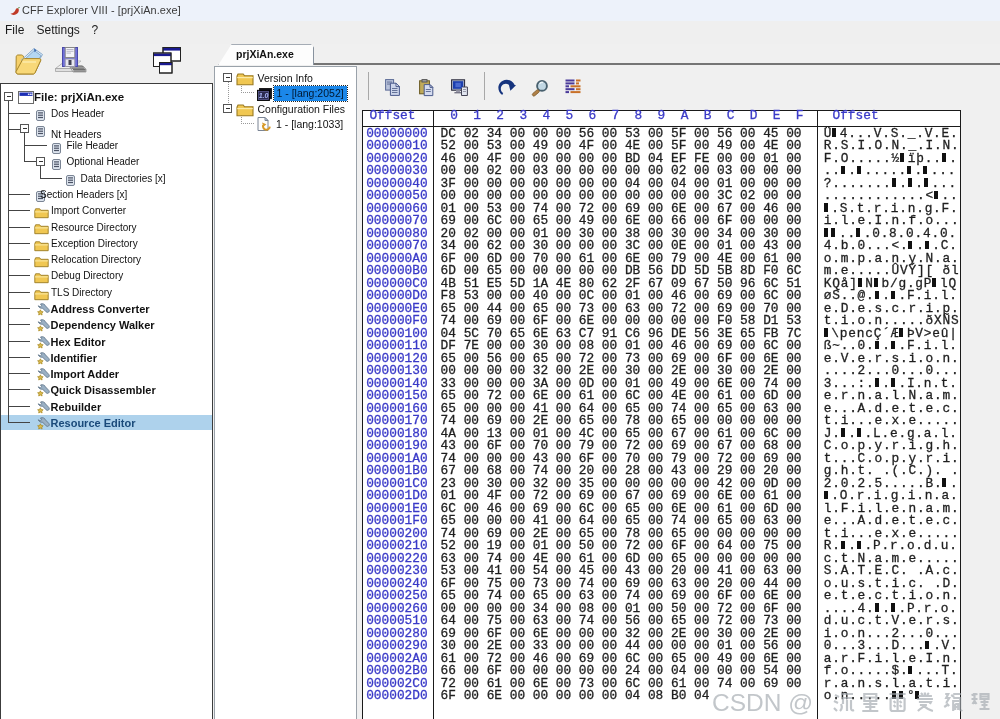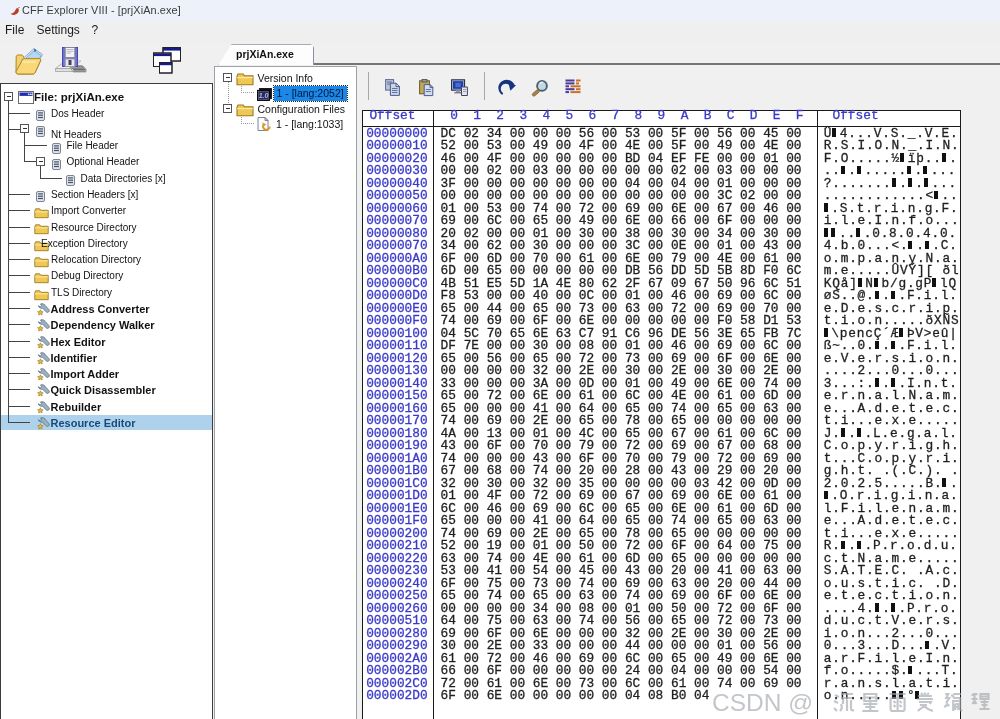--- a/index.html
+++ b/index.html
@@ -208,21 +208,21 @@
 <div class="hr" style="top:352.80px"><span class="ho">00000120</span><span class="hb">65 00 56 00 65 00 72 00 73 00 69 00 6F 00 6E 00</span><span class="ha">e.V.e.r.s.i.o.n.</span></div>
 <div class="hr" style="top:365.30px"><span class="ho">00000130</span><span class="hb">00 00 00 00 32 00 2E 00 30 00 2E 00 30 00 2E 00</span><span class="ha">....2...0...0...</span></div>
 <div class="hr" style="top:377.80px"><span class="ho">00000140</span><span class="hb">33 00 00 00 3A 00 0D 00 01 00 49 00 6E 00 74 00</span><span class="ha">3...:.<b></b>.<b></b>.I.n.t.</span></div>
 <div class="hr" style="top:390.30px"><span class="ho">00000150</span><span class="hb">65 00 72 00 6E 00 61 00 6C 00 4E 00 61 00 6D 00</span><span class="ha">e.r.n.a.l.N.a.m.</span></div>
 <div class="hr" style="top:402.80px"><span class="ho">00000160</span><span class="hb">65 00 00 00 41 00 64 00 65 00 74 00 65 00 63 00</span><span class="ha">e...A.d.e.t.e.c.</span></div>
 <div class="hr" style="top:415.30px"><span class="ho">00000170</span><span class="hb">74 00 69 00 2E 00 65 00 78 00 65 00 00 00 00 00</span><span class="ha">t.i...e.x.e.....</span></div>
 <div class="hr" style="top:427.80px"><span class="ho">00000180</span><span class="hb">4A 00 13 00 01 00 4C 00 65 00 67 00 61 00 6C 00</span><span class="ha">J.<b></b>.<b></b>.L.e.g.a.l.</span></div>
 <div class="hr" style="top:440.30px"><span class="ho">00000190</span><span class="hb">43 00 6F 00 70 00 79 00 72 00 69 00 67 00 68 00</span><span class="ha">C.o.p.y.r.i.g.h.</span></div>
 <div class="hr" style="top:452.80px"><span class="ho">000001A0</span><span class="hb">74 00 00 00 43 00 6F 00 70 00 79 00 72 00 69 00</span><span class="ha">t...C.o.p.y.r.i.</span></div>
 <div class="hr" style="top:465.30px"><span class="ho">000001B0</span><span class="hb">67 00 68 00 74 00 20 00 28 00 43 00 29 00 20 00</span><span class="ha">g.h.t. .(.C.). .</span></div>
-<div class="hr" style="top:477.80px"><span class="ho">000001C0</span><span class="hb">32 00 30 00 32 00 35 00 00 00 00 03 42 00 0D 00</span><span class="ha">2.0.2.5.....B.<b></b>.</span></div>
+<div class="hr" style="top:477.80px"><span class="ho">000001C0</span><span class="hb">23 00 30 00 32 00 35 00 00 00 00 00 42 00 0D 00</span><span class="ha">2.0.2.5.....B.<b></b>.</span></div>
 <div class="hr" style="top:490.30px"><span class="ho">000001D0</span><span class="hb">01 00 4F 00 72 00 69 00 67 00 69 00 6E 00 61 00</span><span class="ha"><b></b>.O.r.i.g.i.n.a.</span></div>
 <div class="hr" style="top:502.80px"><span class="ho">000001E0</span><span class="hb">6C 00 46 00 69 00 6C 00 65 00 6E 00 61 00 6D 00</span><span class="ha">l.F.i.l.e.n.a.m.</span></div>
 <div class="hr" style="top:515.30px"><span class="ho">000001F0</span><span class="hb">65 00 00 00 41 00 64 00 65 00 74 00 65 00 63 00</span><span class="ha">e...A.d.e.t.e.c.</span></div>
 <div class="hr" style="top:527.80px"><span class="ho">00000200</span><span class="hb">74 00 69 00 2E 00 65 00 78 00 65 00 00 00 00 00</span><span class="ha">t.i...e.x.e.....</span></div>
 <div class="hr" style="top:540.30px"><span class="ho">00000210</span><span class="hb">52 00 19 00 01 00 50 00 72 00 6F 00 64 00 75 00</span><span class="ha">R.<b></b>.<b></b>.P.r.o.d.u.</span></div>
 <div class="hr" style="top:552.80px"><span class="ho">00000220</span><span class="hb">63 00 74 00 4E 00 61 00 6D 00 65 00 00 00 00 00</span><span class="ha">c.t.N.a.m.e.....</span></div>
 <div class="hr" style="top:565.30px"><span class="ho">00000230</span><span class="hb">53 00 41 00 54 00 45 00 43 00 20 00 41 00 63 00</span><span class="ha">S.A.T.E.C. .A.c.</span></div>
 <div class="hr" style="top:577.80px"><span class="ho">00000240</span><span class="hb">6F 00 75 00 73 00 74 00 69 00 63 00 20 00 44 00</span><span class="ha">o.u.s.t.i.c. .D.</span></div>
 <div class="hr" style="top:590.30px"><span class="ho">00000250</span><span class="hb">65 00 74 00 65 00 63 00 74 00 69 00 6F 00 6E 00</span><span class="ha">e.t.e.c.t.i.o.n.</span></div>
 <div class="hr" style="top:602.80px"><span class="ho">00000260</span><span class="hb">00 00 00 00 34 00 08 00 01 00 50 00 72 00 6F 00</span><span class="ha">....4.<b></b>.<b></b>.P.r.o.</span></div>
@@ -303,36 +303,36 @@
         <rect x="2" y="4.6" width="5" height="1.2" fill="#4a5264"></rect>
         <rect x="2" y="6.9" width="5" height="1.2" fill="#4a5264"></rect>
       </svg></i>
     <span class="lt" style="left:79.5px;top:86.6px">Data Directories [x]</span>
     <i class="ic" style="left:34.5px;top:104.4px"><svg width="9" height="11" viewBox="0 0 9 11">
         <rect x="0.5" y="0.5" width="8" height="10" rx="1.5" fill="#dde4ee" stroke="#7a8494"></rect>
         <rect x="2" y="2.3" width="5" height="1.2" fill="#4a5264"></rect>
         <rect x="2" y="4.6" width="5" height="1.2" fill="#4a5264"></rect>
         <rect x="2" y="6.9" width="5" height="1.2" fill="#4a5264"></rect>
       </svg></i>
-    <span class="lt" style="left:50px;top:102.9px">Section Headers [x]</span>
+    <span class="lt" style="left:39px;top:102.9px">Section Headers [x]</span>
     <i class="ic" style="left:33px;top:121.0px"><svg width="15" height="11" viewBox="0 0 15 11">
         <path d="M0.8 2.8 L0.8 9.7 L14.2 9.7 L14.2 2.3 L6.8 2.3 L5.7 0.8 L1.6 0.8 Z" fill="#f0c752" stroke="#9a7a22" stroke-width="0.9"></path>
         <path d="M0.9 3.9 L14.1 3.9" stroke="#fbeba8" stroke-width="1"></path>
       </svg></i>
     <span class="lt" style="left:50px;top:119.2px">Import Converter</span>
     <i class="ic" style="left:33px;top:137.3px"><svg width="15" height="11" viewBox="0 0 15 11">
         <path d="M0.8 2.8 L0.8 9.7 L14.2 9.7 L14.2 2.3 L6.8 2.3 L5.7 0.8 L1.6 0.8 Z" fill="#f0c752" stroke="#9a7a22" stroke-width="0.9"></path>
         <path d="M0.9 3.9 L14.1 3.9" stroke="#fbeba8" stroke-width="1"></path>
       </svg></i>
     <span class="lt" style="left:50px;top:135.5px">Resource Directory</span>
     <i class="ic" style="left:33px;top:153.6px"><svg width="15" height="11" viewBox="0 0 15 11">
         <path d="M0.8 2.8 L0.8 9.7 L14.2 9.7 L14.2 2.3 L6.8 2.3 L5.7 0.8 L1.6 0.8 Z" fill="#f0c752" stroke="#9a7a22" stroke-width="0.9"></path>
         <path d="M0.9 3.9 L14.1 3.9" stroke="#fbeba8" stroke-width="1"></path>
       </svg></i>
-    <span class="lt" style="left:40px;top:151.8px">Exception Directory</span>
+    <span class="lt" style="left:50px;top:151.8px">Exception Directory</span>
     <i class="ic" style="left:33px;top:169.9px"><svg width="15" height="11" viewBox="0 0 15 11">
         <path d="M0.8 2.8 L0.8 9.7 L14.2 9.7 L14.2 2.3 L6.8 2.3 L5.7 0.8 L1.6 0.8 Z" fill="#f0c752" stroke="#9a7a22" stroke-width="0.9"></path>
         <path d="M0.9 3.9 L14.1 3.9" stroke="#fbeba8" stroke-width="1"></path>
       </svg></i>
     <span class="lt" style="left:50px;top:168.1px">Relocation Directory</span>
     <i class="ic" style="left:33px;top:186.2px"><svg width="15" height="11" viewBox="0 0 15 11">
         <path d="M0.8 2.8 L0.8 9.7 L14.2 9.7 L14.2 2.3 L6.8 2.3 L5.7 0.8 L1.6 0.8 Z" fill="#f0c752" stroke="#9a7a22" stroke-width="0.9"></path>
         <path d="M0.9 3.9 L14.1 3.9" stroke="#fbeba8" stroke-width="1"></path>
       </svg></i>
     <span class="lt" style="left:50px;top:184.4px">Debug Directory</span>

